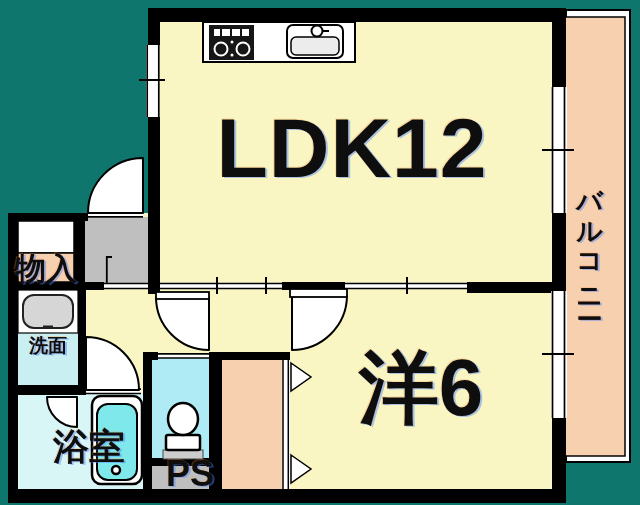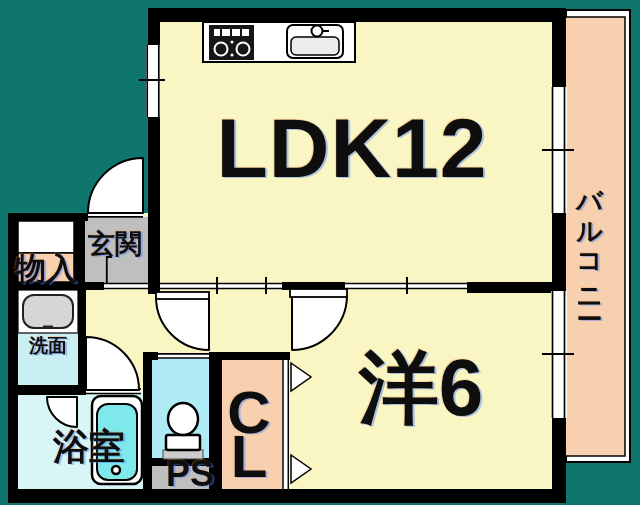--- a/index.html
+++ b/index.html
@@ -175,19 +175,17 @@
 
     <g>
       <path d="M291,363 L311,377 L291,391 Z" fill="#fff" stroke="#000" stroke-width="1.5"></path>
       <path d="M291,455 L311,469 L291,483 Z" fill="#fff" stroke="#000" stroke-width="1.5"></path>
     </g>
   </svg>
 
   <div class="lbl lbl-ldk">LDK12</div>
   <div class="lbl lbl-west">洋6</div>
   <div class="lbl lbl-balcony">バルコニー</div>
-  <div class="lbl lbl-genkan">玄関</div>
   <div class="lbl lbl-storage">物入</div>
   <div class="lbl lbl-washroom">洗面</div>
   <div class="lbl lbl-bath">浴室</div>
   <div class="lbl lbl-ps">PS</div>
-  <div class="lbl lbl-cl">CL</div>
 </div>
 
 </body></html>

